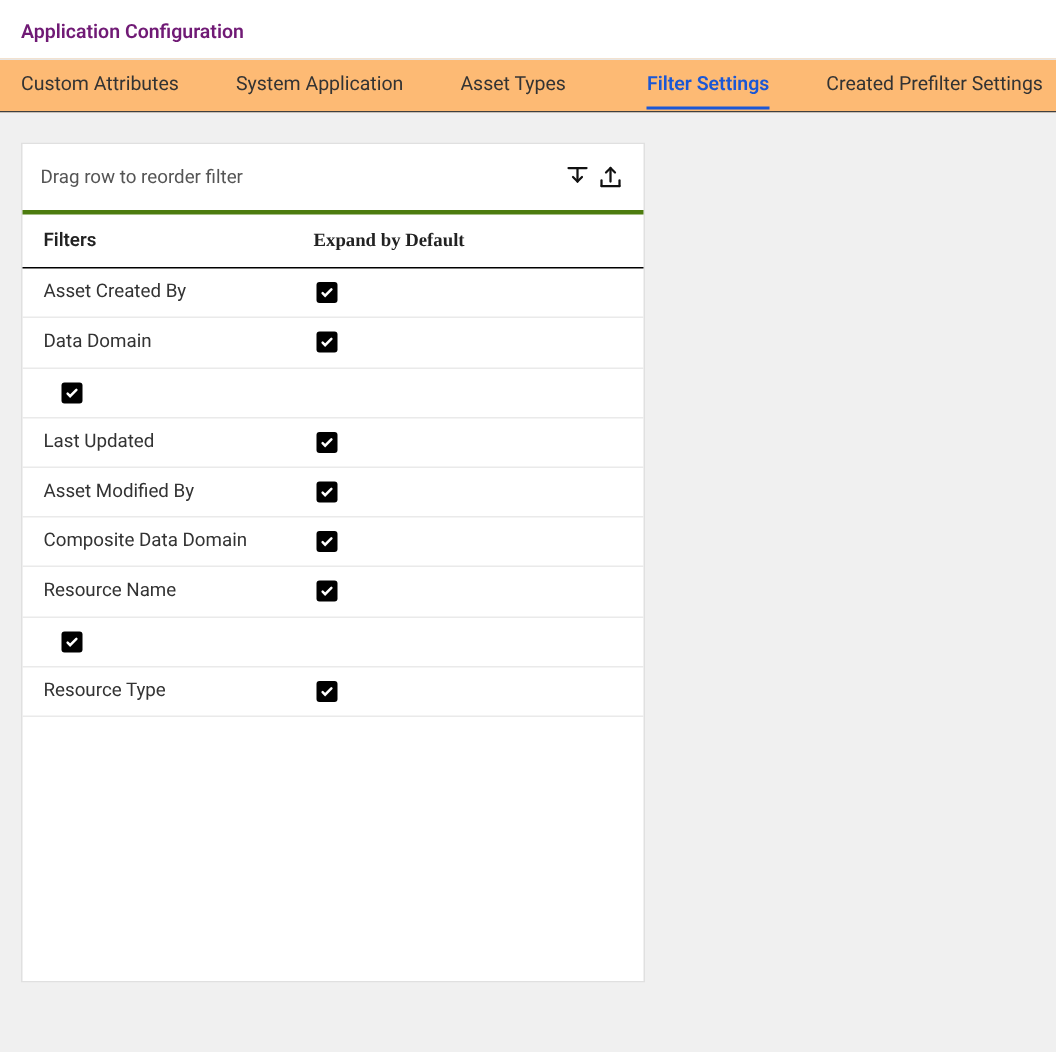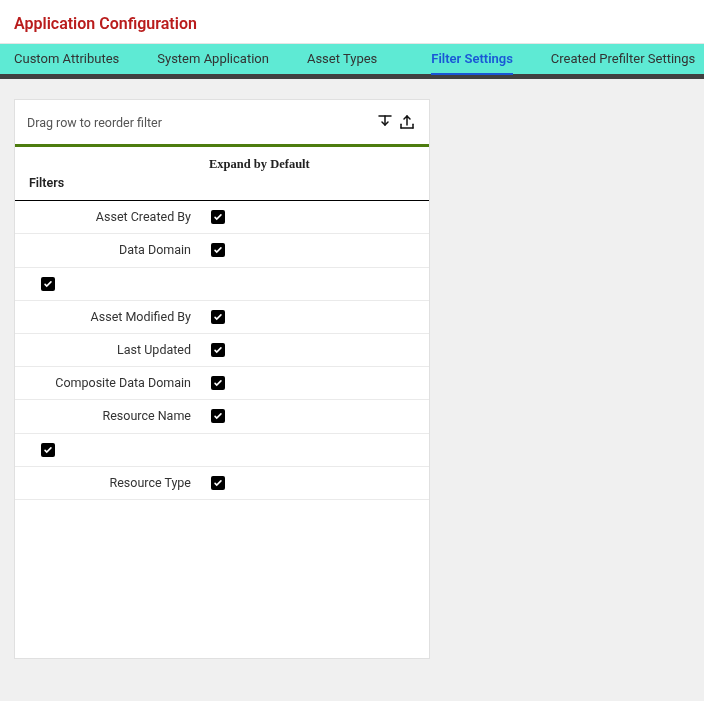--- a/index.html
+++ b/index.html
@@ -6,28 +6,28 @@
   body {
     margin: 0;
     font-family: -apple-system, BlinkMacSystemFont, "Segoe UI", Roboto, Arial, sans-serif;
     font-size: 13px;
     color: #333;
     background: #fff;
     width: 704px;
   }
   .page-title {
     padding: 14px 14px 10px 14px;
-    font-size: 16px;
+    font-size: 13px;
     font-weight: 600;
-    color: #b91c1c;
+    color: #701a75;
   }
   .tabbar {
-    background: #5eead4;
+    background: #fdba74;
     border-top: 1px solid #e5e5e5;
-    border-bottom: 5px solid #404040;
+    border-bottom: 1px solid #404040;
     display: flex;
     align-items: center;
     padding: 0 14px;
     height: 36px;
     gap: 38px;
     white-space: nowrap;
   }
   .tab {
     font-size: 13px;
     color: #333;
@@ -77,41 +77,40 @@
     color: #111;
   }
   .table-header {
     display: flex;
     padding: 10px 14px 10px 14px;
     border-bottom: 1px solid #000;
     font-size: 12.5px;
     font-weight: 600;
     color: #222;
   }
-  .col-filters { width: 180px; margin-top: 18px; }
+  .col-filters { width: 180px; }
   .col-expand  { flex: 1; font-family: Liberation Serif, serif; }
   .table-body {
     display: flex;
     flex-direction: column;
   }
   .filter-row {
     display: flex;
     align-items: center;
     padding: 8px 14px;
     border-bottom: 1px solid #eaeaea;
     min-height: 33px;
     cursor: grab;
   }
   .filter-label {
     width: 170px;
     font-size: 12.5px;
     color: #333;
     line-height: 1.3;
     padding-right: 8px;
-    text-align: right;
   }
   .checkbox {
     width: 14px;
     height: 14px;
     background: #000;
     border-radius: 2px;
     display: inline-flex;
     align-items: center;
     justify-content: center;
     color: #fff;
@@ -181,29 +180,29 @@
         </span>
       </div>
       <div class="filter-row">
         <span class="checkbox">
           <svg width="10" height="10" viewBox="0 0 24 24" fill="none" stroke="#fff" stroke-width="4" stroke-linecap="round">
               <path d="M5 13l4 4L19 7"></path>
             </svg>
         </span>
       </div>
       <div class="filter-row">
+        <div class="filter-label">Last Updated</div>
+        <span class="checkbox">
+          <svg width="10" height="10" viewBox="0 0 24 24" fill="none" stroke="#fff" stroke-width="4" stroke-linecap="round">
+              <path d="M5 13l4 4L19 7"></path>
+            </svg>
+        </span>
+      </div>
+      <div class="filter-row">
         <div class="filter-label">Asset Modified By</div>
-        <span class="checkbox">
-          <svg width="10" height="10" viewBox="0 0 24 24" fill="none" stroke="#fff" stroke-width="4" stroke-linecap="round">
-              <path d="M5 13l4 4L19 7"></path>
-            </svg>
-        </span>
-      </div>
-      <div class="filter-row">
-        <div class="filter-label">Last Updated</div>
         <span class="checkbox">
           <svg width="10" height="10" viewBox="0 0 24 24" fill="none" stroke="#fff" stroke-width="4" stroke-linecap="round">
               <path d="M5 13l4 4L19 7"></path>
             </svg>
         </span>
       </div>
       <div class="filter-row">
         <div class="filter-label">Composite Data Domain</div>
         <span class="checkbox">
           <svg width="10" height="10" viewBox="0 0 24 24" fill="none" stroke="#fff" stroke-width="4" stroke-linecap="round">

